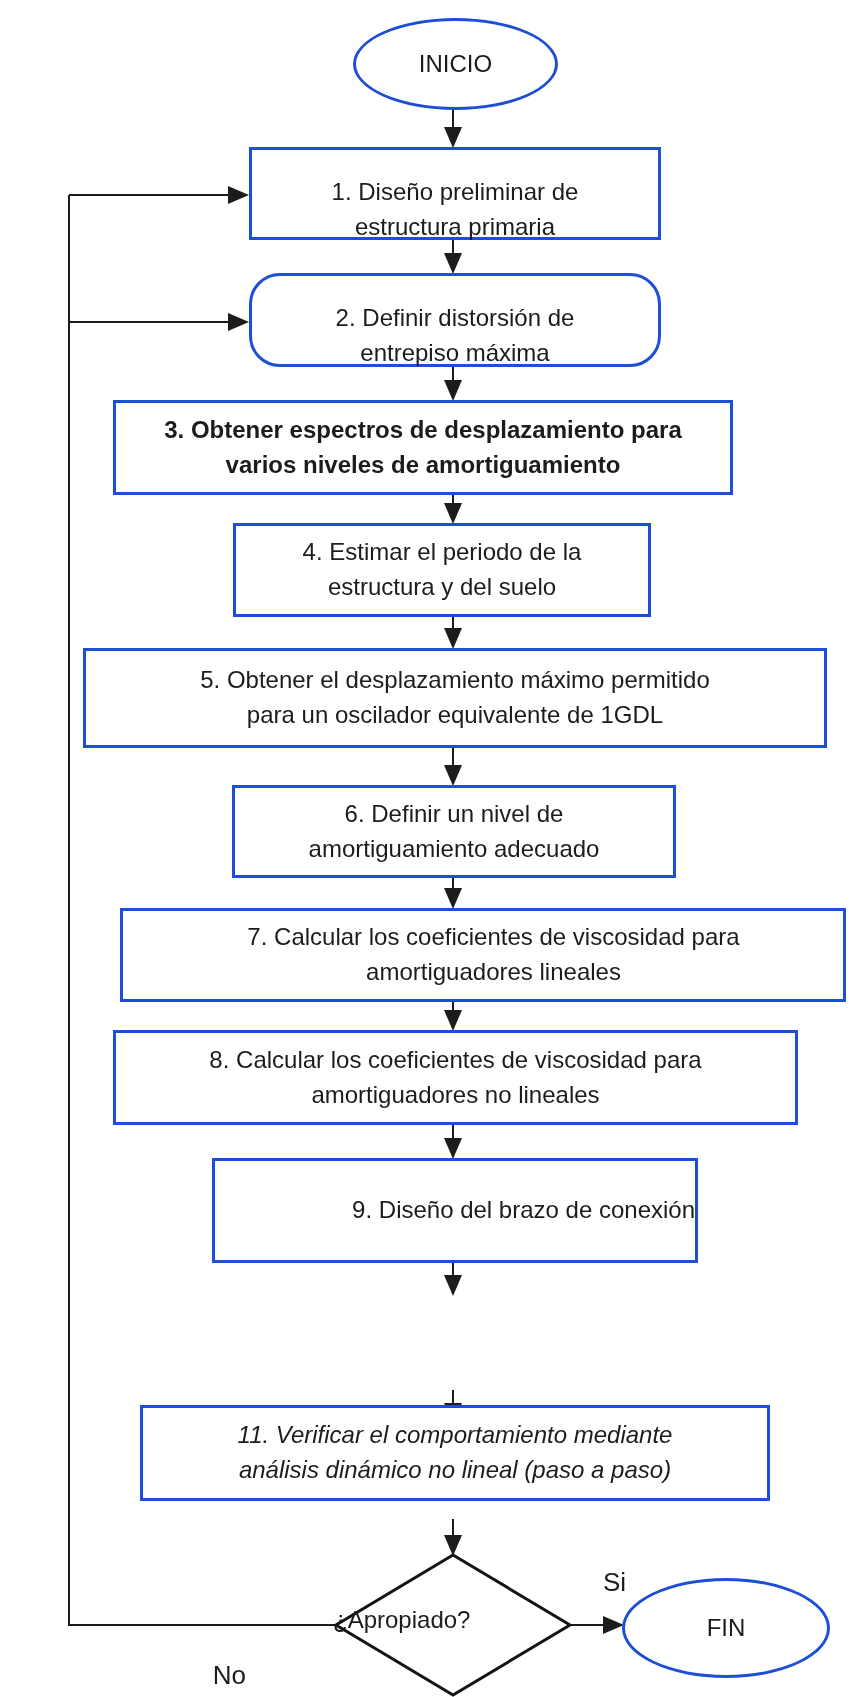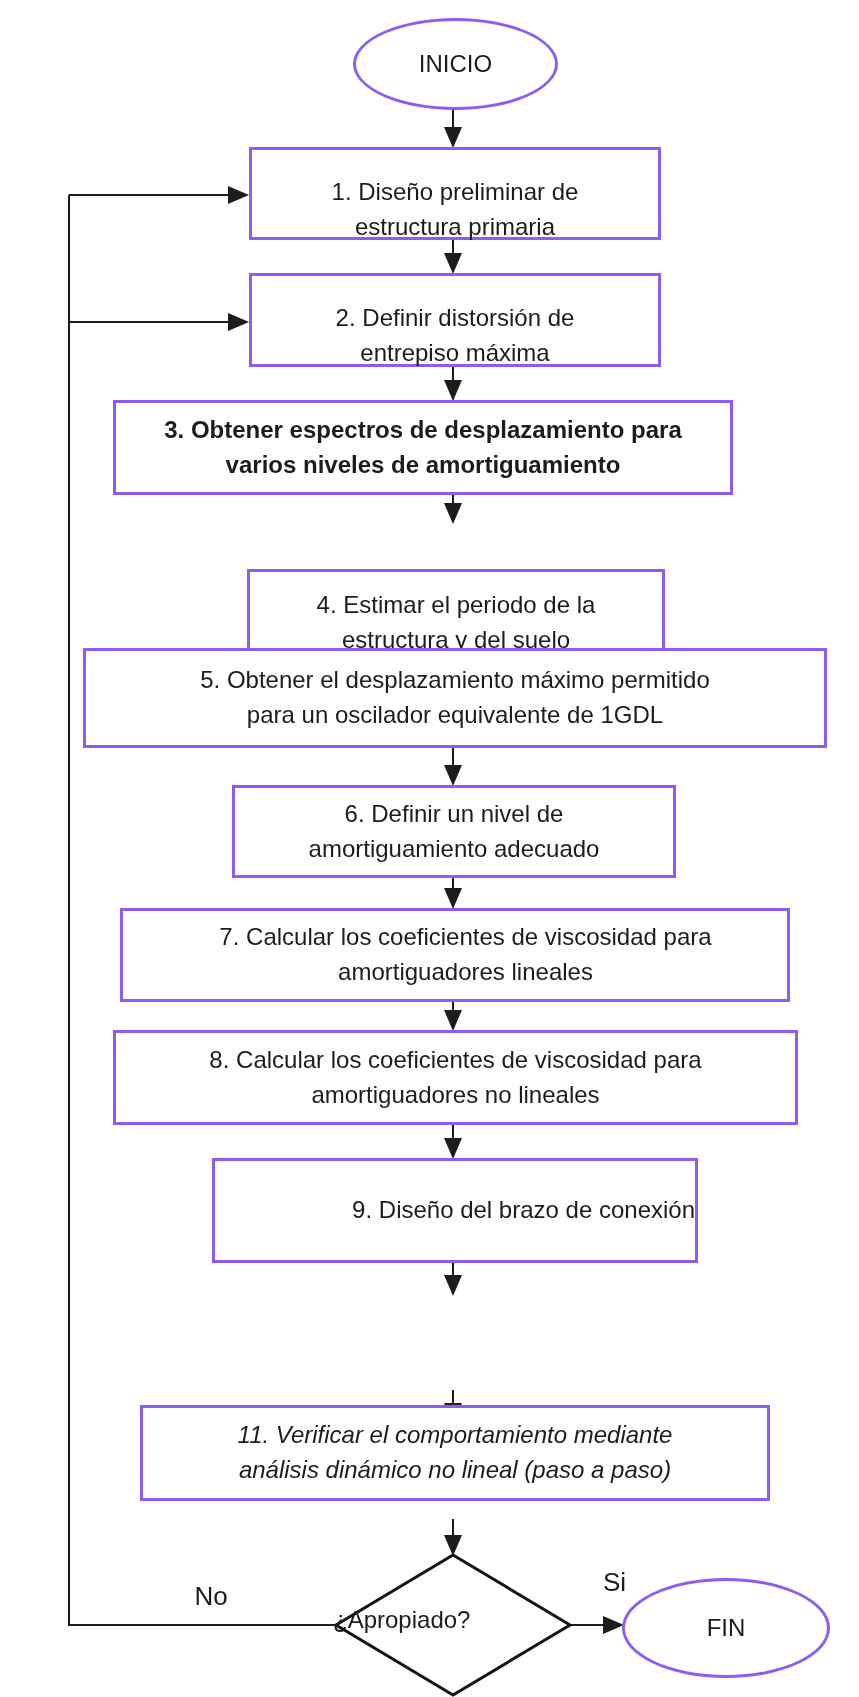--- a/index.html
+++ b/index.html
@@ -1,53 +1,53 @@
 <!DOCTYPE html>
 <html><head>
 <meta charset="utf-8">
 <style>
   html,body{margin:0;padding:0;background:#ffffff;}
   body{width:859px;height:1697px;position:relative;overflow:hidden;
        font-family:"Liberation Sans",sans-serif;color:#1c1c1c;}
   #canvas{position:absolute;left:0;top:0;width:859px;height:1697px;background:#ffffff;}
   #wires{position:absolute;left:0;top:0;z-index:1;}
   .node{position:absolute;z-index:2;box-sizing:border-box;background:#ffffff;
-        border:3px solid #8b5cf6;display:flex;align-items:center;justify-content:center;
+        border:3px solid #1d4ed8;display:flex;align-items:center;justify-content:center;
         text-align:center;font-size:24px;line-height:1.45;color:#1c1c1c;}
   .oval{border-radius:50%;}
   .txt{display:inline-block;}
   
   #b1 {left:249px;top:147px;width:412px;height:93px;}
-  #b2 {left:249px;top:273px;width:412px;height:94px;}
+  #b2 {left:249px;top:273px;width:412px;height:94px;border-radius:31px;}
   #b3 {left:113px;top:400px;width:620px;height:95px;font-weight:bold;}
-  #b4 {left:247px;top:523px;width:418px;height:107px;margin-top:46px;}
+  #b4 {left:233px;top:523px;width:418px;height:94px;}
   #b5 {left:83px; top:648px;width:744px;height:100px;}
   #b6 {left:232px;top:785px;width:444px;height:93px;}
-  #b7 {left:120px;top:908px;width:670px;height:94px;padding-left:21px;}
+  #b7 {left:120px;top:908px;width:726px;height:94px;padding-left:21px;}
   #b8 {left:113px;top:1030px;width:685px;height:95px;}
   #b9 {left:212px;top:1158px;width:486px;height:105px;justify-content:flex-end;}
   #b10{left:102px;top:1295px;width:708px;height:95px;}
   #b11{left:140px;top:1405px;width:630px;height:96px;font-style:italic;}
   
   #b1 .txt,#b2 .txt{max-width:340px;margin-top:32px;}
   #b3 .txt{max-width:545px;}
   #b4 .txt{max-width:350px;}
   #b5 .txt{max-width:545px;}
   #b6 .txt{max-width:390px;}
   #b7 .txt,#b8 .txt{max-width:565px;}
   #b11 .txt{max-width:505px;}
   
   #start{left:353px;top:18px;width:205px;height:92px;}
   #end  {left:622px;top:1578px;width:208px;height:100px;}
   
   #decision-label{position:absolute;z-index:3;left:333px;top:1606px;width:240px;
         text-align:left;font-size:24px;color:#1c1c1c;background:transparent;border:none;}
   
   .branch-label{position:absolute;z-index:3;font-size:26px;color:#1c1c1c;}
-  #no-label{left:176px;top:1581px;width:70px;text-align:center;}
+  #no-label{left:176px;top:1660px;width:70px;text-align:right;}
   #si-label{left:570px;top:1567px;width:56px;text-align:right;}
 </style>
 </head>
 <body>
 
 <div id="canvas">
 
   <svg id="wires" width="859" height="1697" viewBox="0 0 859 1697">
     <g stroke="#1c1c1c" stroke-width="2" fill="none">
 

